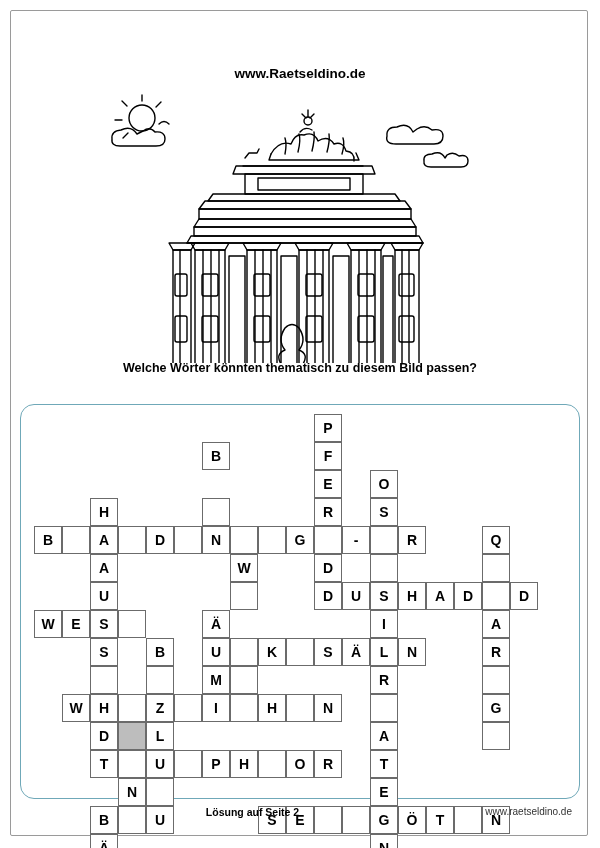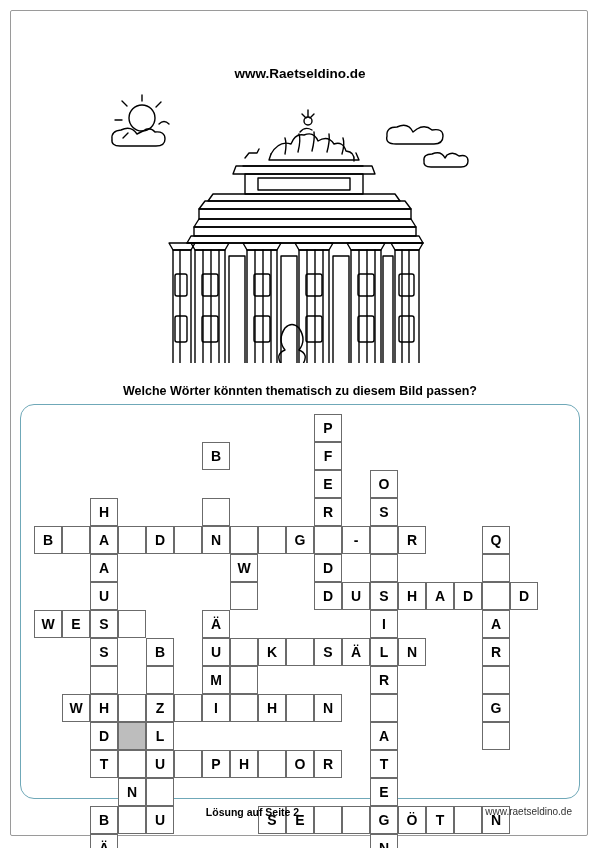--- a/index.html
+++ b/index.html
@@ -53,21 +53,21 @@
   }
   .illustration {
     position: absolute;
     left: 95px;
     top: 88px;
     width: 410px;
     height: 275px;
   }
   .question {
     position: absolute;
-    top: 384px;
+    top: 361px;
     left: 0;
     width: 600px;
     text-align: center;
     font-size: 12.5px;
     font-weight: bold;
   }
   .grid-panel {
     position: absolute;
     left: 20px;
     top: 404px;

